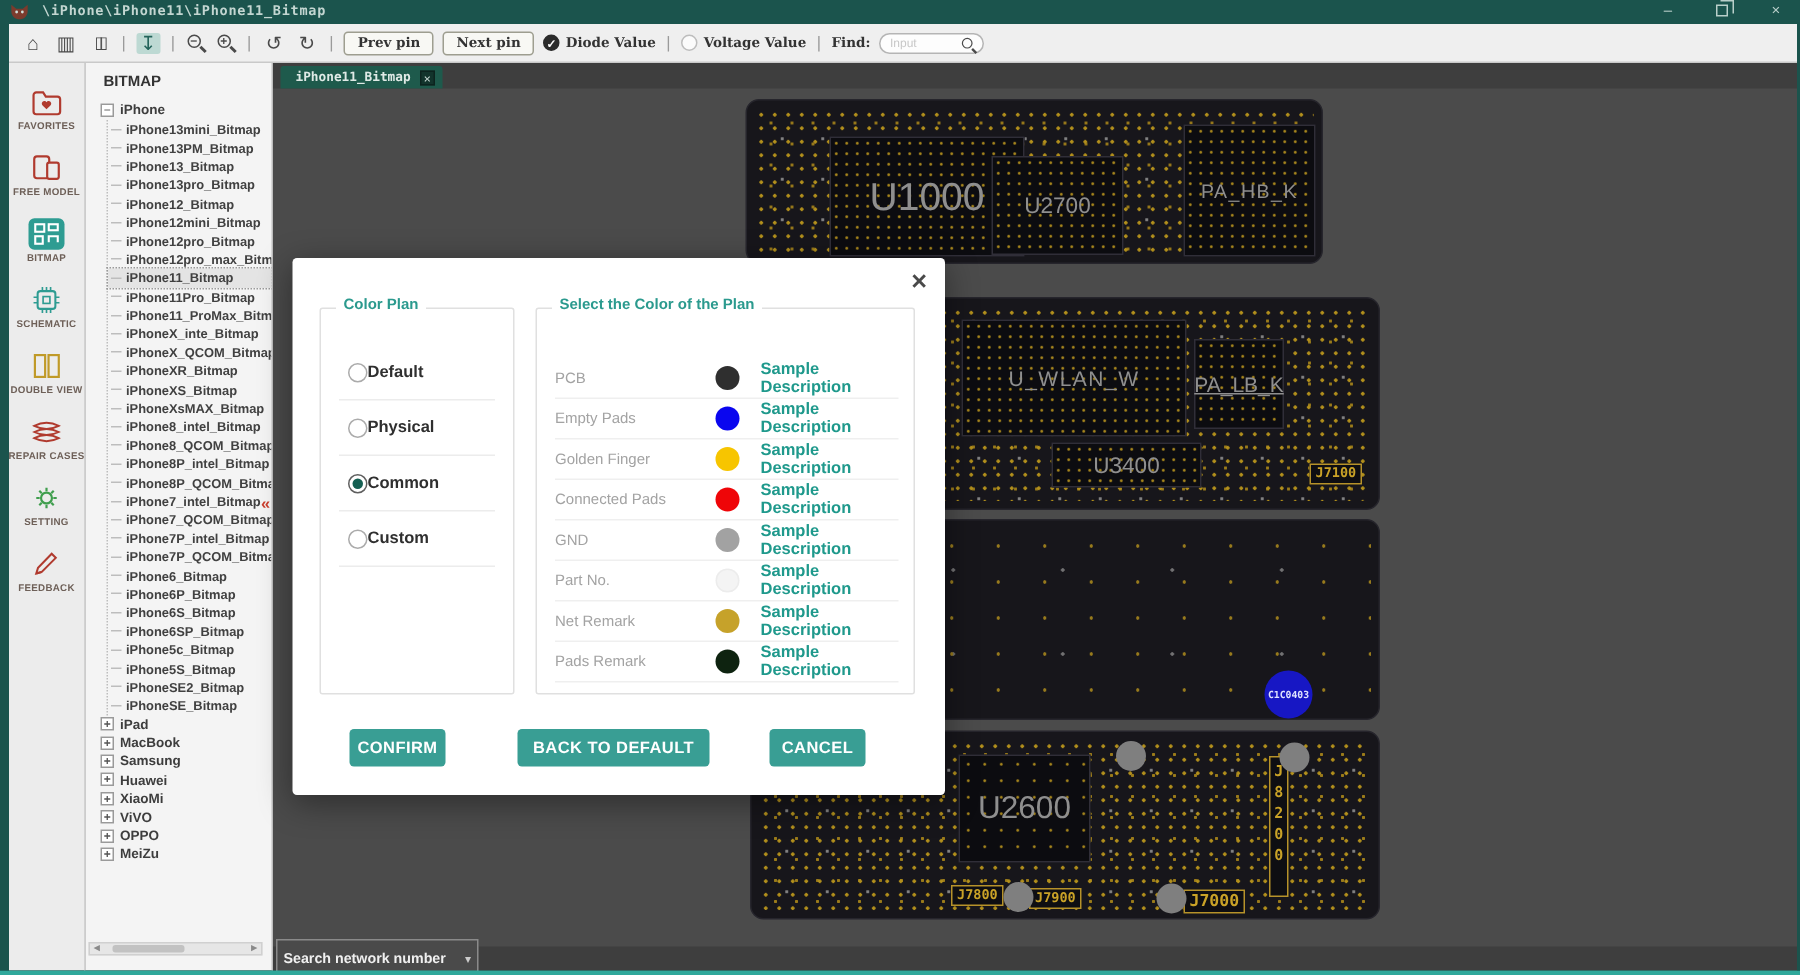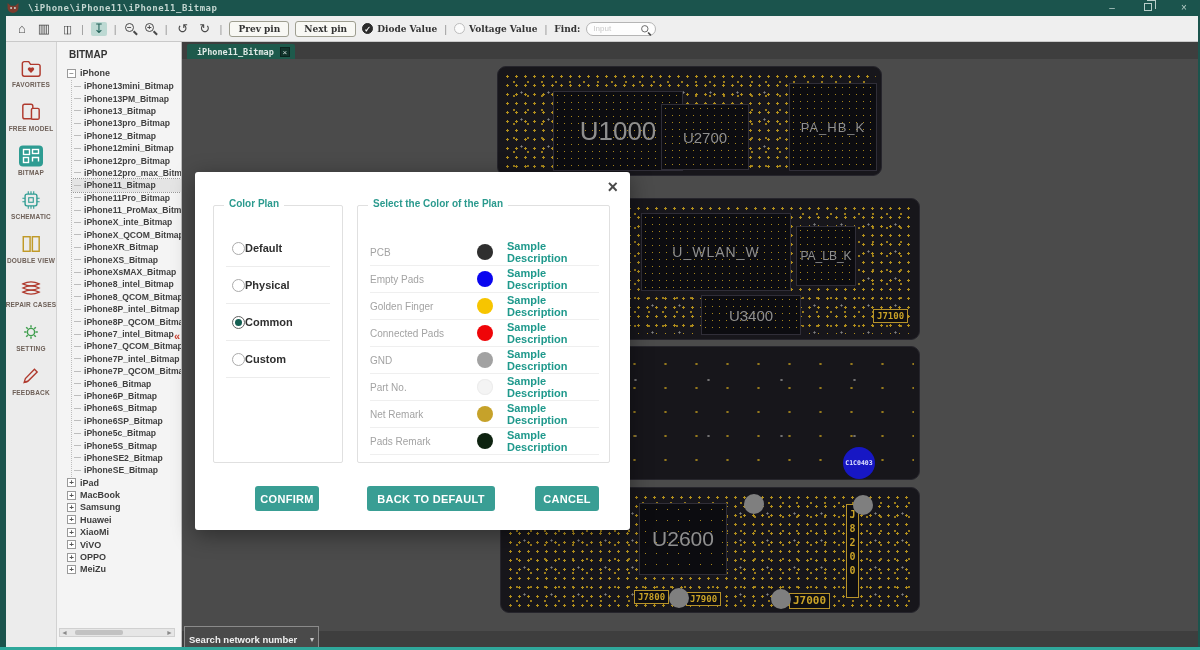--- a/index.html
+++ b/index.html
@@ -138,21 +138,21 @@
   .radio.on { border-color:#5f5f5f; }
   .radio.on::after { content:""; width:7px; height:7px; border-radius:50%; background:#145f52; }
   .radio-lbl { font-size:11px; font-weight:bold; color:#2f2f2f; }
   .color-rows { margin:33px 10px 0 12px; }
   .color-row { height:27px; display:grid; grid-template-columns:93px 44px 1fr; align-items:center;
     border-bottom:1px solid #efefef; }
   .color-lbl { font-size:10px; color:#a3a3a3; }
   .swatch { width:16px; height:16px; border-radius:50%; justify-self:center; }
   .sample { font-size:11px; font-weight:bold; color:#1f998c; }
   .dlg-btn { position:absolute; top:314px; height:25px; background:#399e94; border:none; border-radius:3px;
-    color:#fff; font-size:11px; font-weight:bold; letter-spacing:.3px; font-family:"Liberation Sans",sans-serif;margin-left:22px; }
+    color:#fff; font-size:11px; font-weight:bold; letter-spacing:.3px; font-family:"Liberation Sans",sans-serif; }
   .btn-confirm { left:38px;  width:64px; }
   .btn-default { left:150px; width:128px; }
   .btn-cancel  { left:318px; width:64px; }
 </style>
 </head>
 <body>
 
 <div id="app">
 
   <div class="titlebar">
@@ -460,22 +460,22 @@
       <div class="board" style="left:315px;top:7px;width:385px;height:110px;">
         <div class="pat pat-dense"></div>
         <div class="chip" style="left:55px;top:24px;width:130px;height:80px;font-size:26px;">U1000</div>
         <div class="chip" style="left:163px;top:37px;width:88px;height:66px;font-size:15px;">U2700</div>
         <div class="chip" style="left:291px;top:16px;width:88px;height:88px;font-size:13px;letter-spacing:1px;">PA_HB_K</div>
       </div>
 
       <div class="board" style="left:338px;top:139px;width:400px;height:142px;">
         <div class="pat pat-dense"></div>
         <div class="chip" style="left:120px;top:14px;width:150px;height:78px;font-size:14px;letter-spacing:1px;">U_WLAN_W</div>
-        <div class="chip" style="left:180px;top:96px;width:100px;height:40px;font-size:15px;">U3400</div>
-        <div class="chip" style="left:275px;top:27px;width:60px;height:60px;font-size:12px;">PA_LB_K</div>
+        <div class="chip" style="left:180px;top:96px;width:100px;height:30px;font-size:15px;">U3400</div>
+        <div class="chip" style="left:275px;top:27px;width:60px;height:60px;font-size:14px;text-decoration:underline;">PA_LB_K</div>
         <div class="glabel" style="left:352px;top:110px;">J7100</div>
       </div>
 
       <div class="board" style="left:338px;top:287px;width:400px;height:134px;">
         <div class="pat pat-sparse"></div>
         <div class="marker" style="left:322px;top:100px;">C1C0403</div>
       </div>
 
       <div class="board" style="left:318px;top:428px;width:420px;height:126px;">
         <div class="pat pat-dense"></div>

